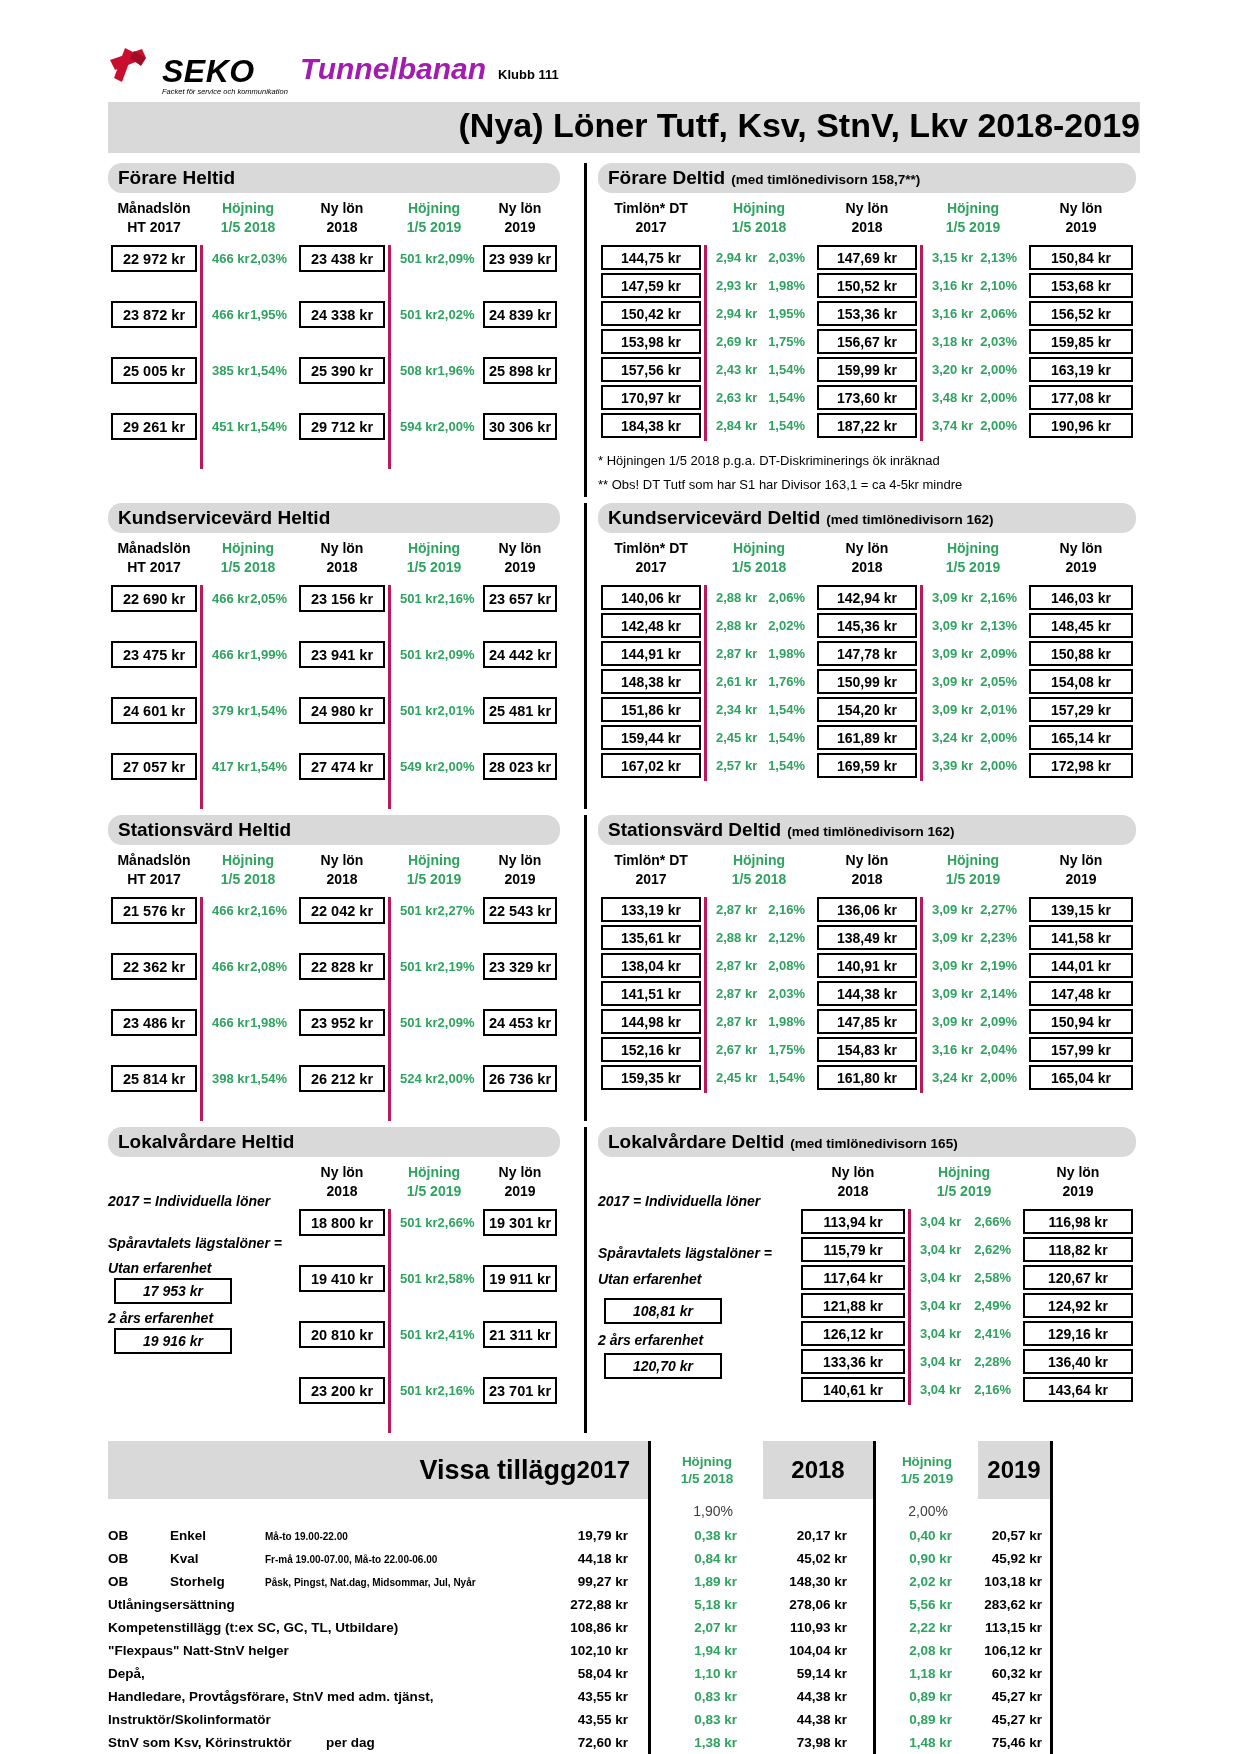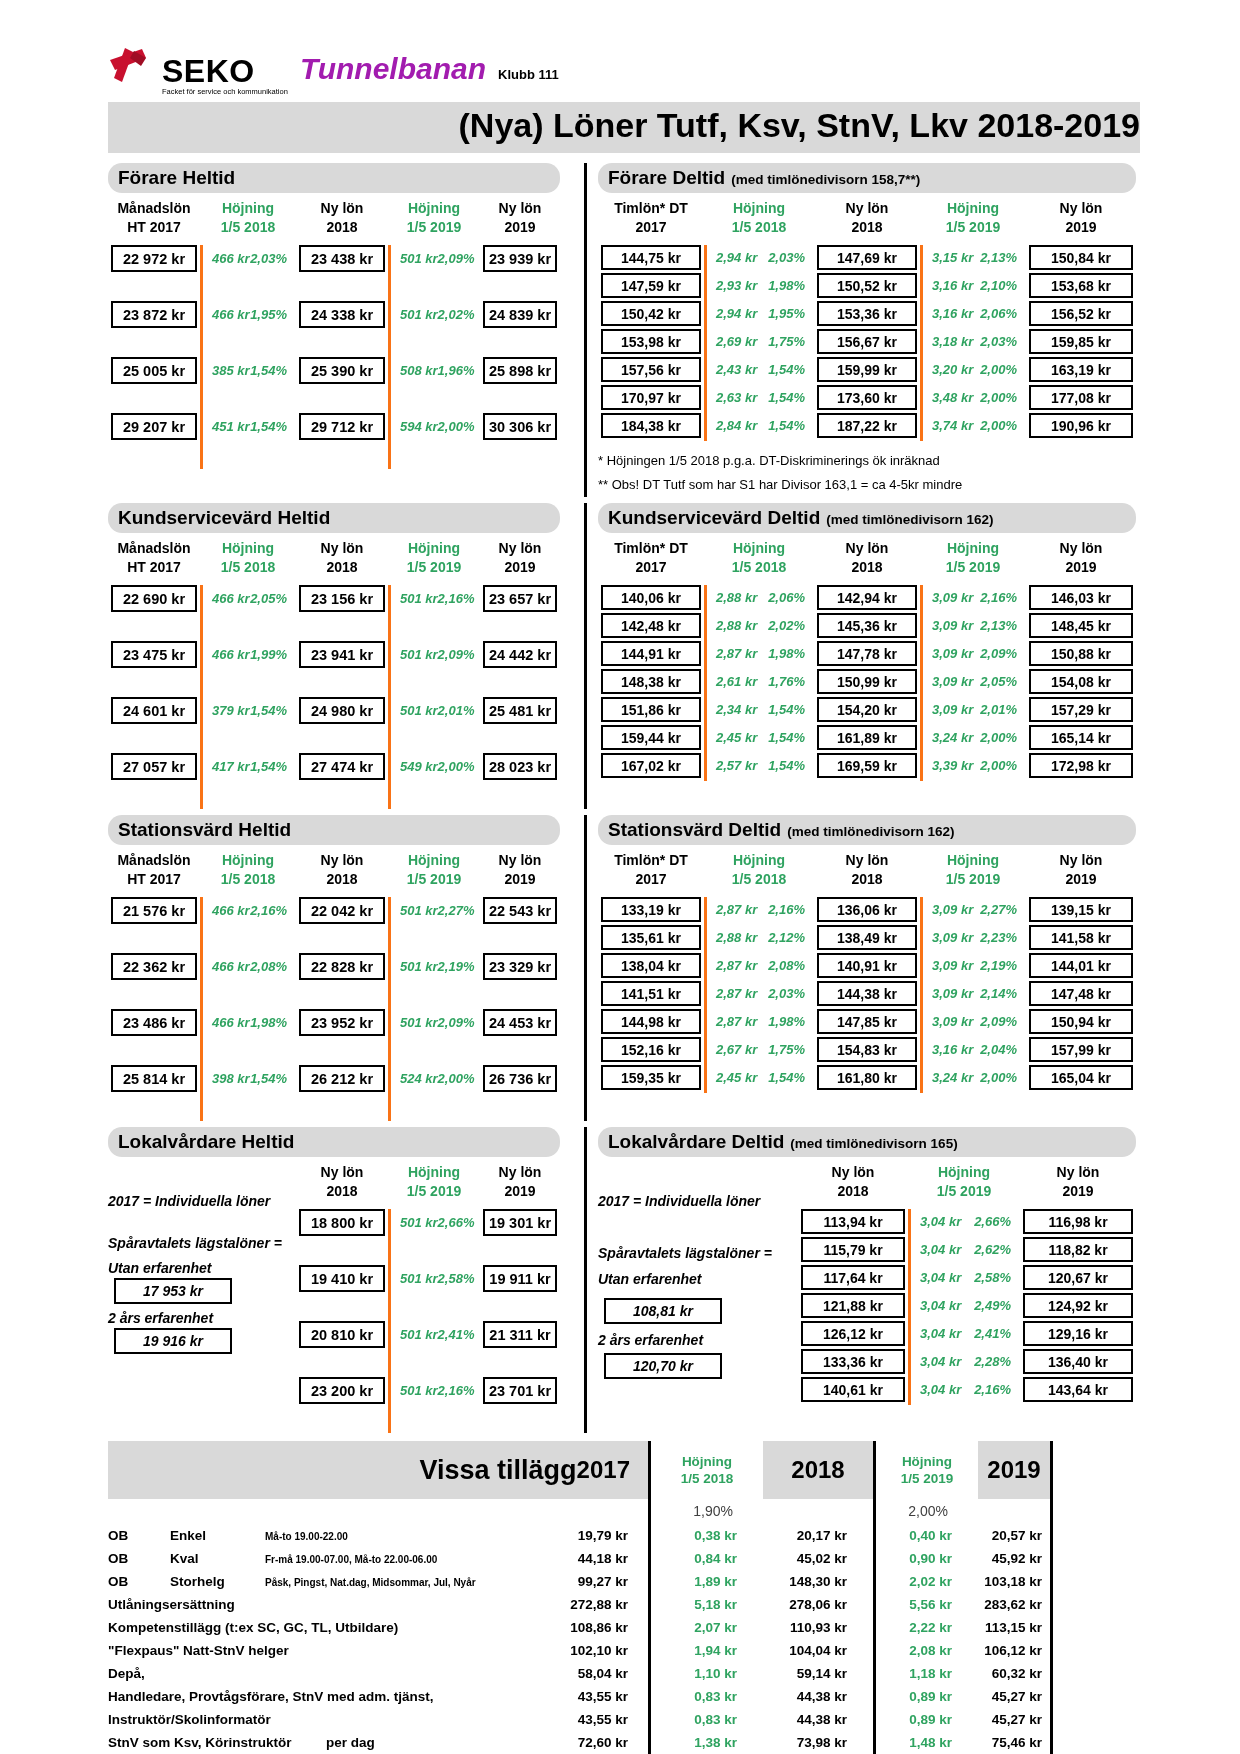--- a/index.html
+++ b/index.html
@@ -1,21 +1,21 @@
 <!DOCTYPE html>
 <html><head>
 <meta charset="utf-8">
 <style>
   html,body{margin:0;padding:0;background:#fff;}
   .page{width:1240px;height:1754px;box-sizing:border-box;position:relative;overflow:hidden;
         background:#fff;color:#000;font-family:"Liberation Sans",sans-serif;
         padding:34px 100px 0 108px;}
   
   .logo-row{display:flex;align-items:flex-end;gap:12px;height:62px;}
-  .seko-block{display:flex;flex-direction:column;}
+  .seko-block{display:flex;flex-direction:column;font-style:italic;}
   .seko-top{display:flex;align-items:center;gap:5px;}
   .seko-word{font-size:32px;font-weight:bold;letter-spacing:.5px;line-height:34px;}
   .seko-tag{font-size:7.5px;margin-top:-1px;}
   .brand{font-size:30px;font-weight:bold;font-style:italic;color:#a21caf;padding-bottom:10px;}
   .club{font-size:13px;font-weight:bold;padding-bottom:14px;}
   .title-bar{background:#D9D9D9;margin-top:6px;padding:4px 0 8px 40px;font-size:34px;font-weight:bold;text-align:right;}
   
   .bands{margin-top:10px;}
   .band{display:flex;gap:24px;margin-bottom:6px;}
   .half.left{width:452px;flex:none;}
@@ -24,21 +24,21 @@
   .sec-title .suffix{font-size:13.5px;margin-left:6px;}
   .grn{color:#2FA360;}
   
   .wtable{display:flex;}
   .wtable .wcol{display:flex;flex-direction:column;}
   .wtable.monthly .c0{width:92px}.wtable.monthly .c1{width:96px}.wtable.monthly .c2{width:92px}.wtable.monthly .c3{width:92px}.wtable.monthly .c4{width:80px}
   .wtable.hourly .c0{width:106px}.wtable.hourly .c1{width:110px}.wtable.hourly .c2{width:106px}.wtable.hourly .c3{width:106px}.wtable.hourly .c4{width:110px}
   .chead{text-align:center;font-size:14px;font-weight:bold;height:42px;margin-bottom:4px;}
   .chead div{line-height:19px;white-space:nowrap;}
   .cbody{flex:1;}
-  .cbody.sep{border-left:3px solid #f97316;font-style:italic;}
+  .cbody.sep{border-left:3px solid #be185d;}
   .boxwrap{padding:0 3px;}
   .box{border:2.5px solid #000;height:25px;box-sizing:border-box;display:flex;align-items:center;justify-content:center;font-weight:bold;font-size:14px;background:#fff;white-space:nowrap;}
   .monthly .box{height:27px;font-size:14.5px;}
   .tight .boxwrap{margin-bottom:3px;}
   .tight .prow{height:25px;margin-bottom:3px;}
   .loose .boxwrap{margin-bottom:29px;}
   .loose .prow{height:27px;margin-bottom:29px;}
   .prow{display:flex;justify-content:space-between;align-items:center;padding:0 9px;font-weight:bold;font-size:13px;color:#2FA360;white-space:nowrap;}
   .footnotes{margin-top:8px;font-size:13px;line-height:24px;}
   
@@ -112,21 +112,21 @@
                 <div class="boxwrap">
                   <div class="box">22 972 kr</div>
                 </div>
                 <div class="boxwrap">
                   <div class="box">23 872 kr</div>
                 </div>
                 <div class="boxwrap">
                   <div class="box">25 005 kr</div>
                 </div>
                 <div class="boxwrap">
-                  <div class="box">29 207 kr</div>
+                  <div class="box">29 261 kr</div>
                 </div>
               </div>
             </div>
             <div class="wcol c1">
               <div class="chead grn">
                 <div>Höjning</div>
                 <div>1/5 2018</div>
               </div>
               <div class="cbody sep loose">
                 <div class="prow">

